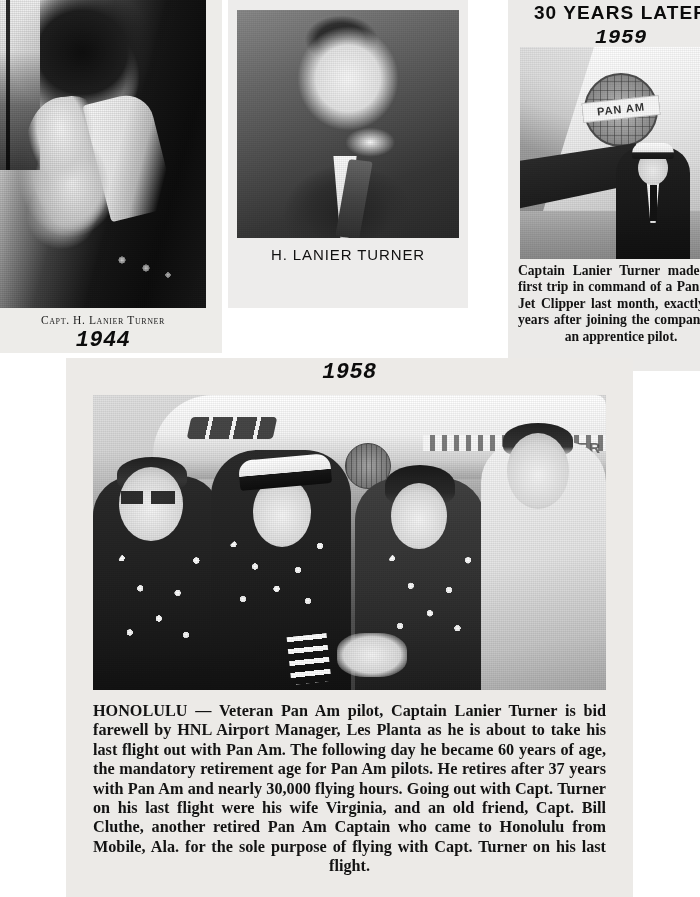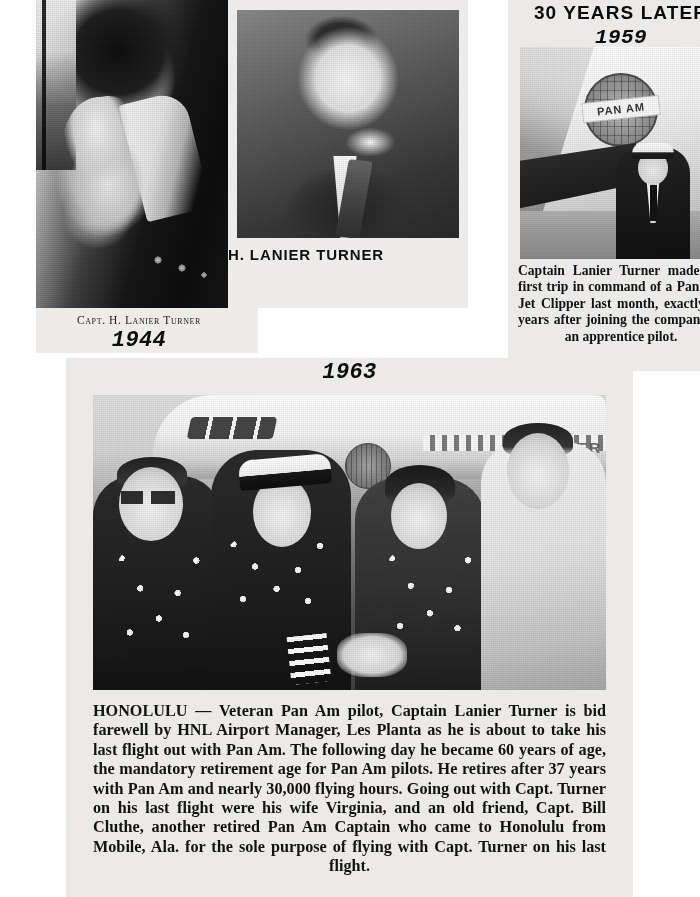--- a/index.html
+++ b/index.html
@@ -54,21 +54,22 @@
   
   .cap-smallcaps {
     font-family: "Liberation Serif", serif;
     font-variant: small-caps;
     text-align: center;
     color: #1b1b1b;
     letter-spacing: .6px;
   }
   .cap-sans {
     font-family: "Liberation Sans", sans-serif;
-    font-weight: 700;
+    font-weight: 400;
+    text-align: center;
     color: #111111;
     letter-spacing: .9px;
   }
   .year {
     font-family: Liberation Mono, monospace;
     font-weight: 700;
     font-style: italic;
     text-align: center;
     color: #0c0c0c;
     letter-spacing: .4px;
@@ -85,21 +86,20 @@
     font-weight: 700;
     color: #131313;
     text-align: justify;
     text-align-last: center;
   }
 
   
   #panel-1944 {
     left: 0; top: 0; width: 222px; height: 353px;
     background: #edece9;
-    margin-left: 36px;
   }
   #photo-1944 {
     position: absolute; left: 0; top: 0; width: 206px; height: 308px;
     background:
       radial-gradient(ellipse 48% 30% at 40% 17%, #1c1c1c 0%, #2a2a2a 45%, rgba(42,42,42,0) 72%),
       radial-gradient(ellipse 26% 20% at 47% 25%, #cfc9c2 0%, #b4aea6 55%, rgba(180,174,166,0) 80%),
       radial-gradient(ellipse 30% 26% at 34% 55%, #ded8d0 0%, #bdb6ad 60%, rgba(189,182,173,0) 85%),
       radial-gradient(ellipse 22% 14% at 30% 70%, #e6e0d8 0%, rgba(230,224,216,0) 78%),
       linear-gradient(105deg, #d8d4cd 0%, #cdc8c0 14%, #8e8a84 26%, #4a4945 40%, #232321 58%, #1a1a19 78%, #242422 100%),
       #2a2a28;
@@ -399,21 +399,21 @@
       <div class="pilot"></div>
       <div class="pilot-shirt"></div>
       <div class="pilot-tie"></div>
       <div class="pilot-head"></div>
       <div class="pilot-cap"></div>
     </div>
     <div class="body-text" id="cap-1959">Captain Lanier Turner made his first trip in command of a Pan Am Jet Clipper last month, exactly 20 years after joining the company as an apprentice pilot.</div>
   </div>
 
   <div class="panel" id="panel-1966">
-    <div class="year" id="year-1966">1963</div>
+    <div class="year" id="year-1966">1958</div>
     <div class="photo grain-lite" id="photo-1966">
       <div class="fuselage"></div>
       <div class="cockpit-windows"></div>
       <div class="cabin-windows"></div>
       <div class="engine-globe"></div>
       <div class="tail-text">AMER</div>
 
       <div class="person p1"></div>
       <div class="person p2"></div>
       <div class="person p3"></div>

